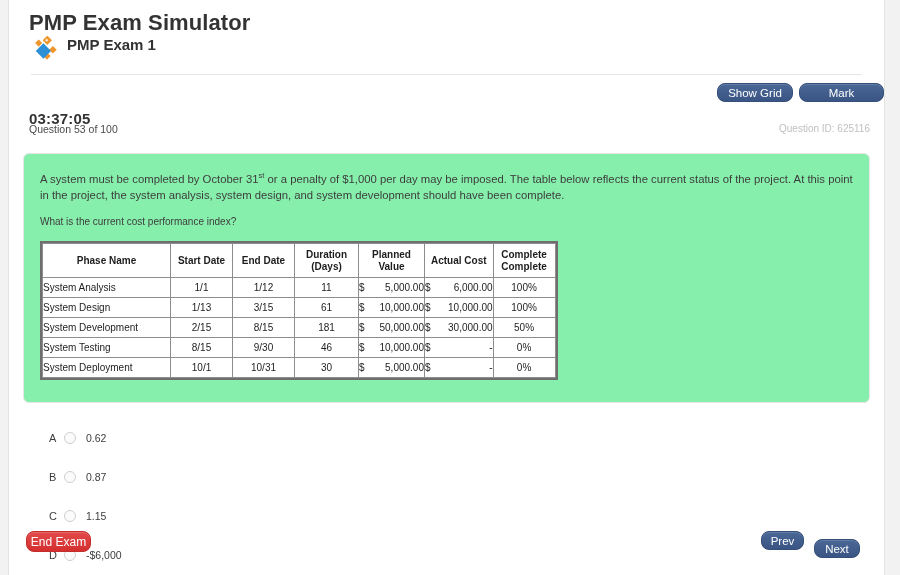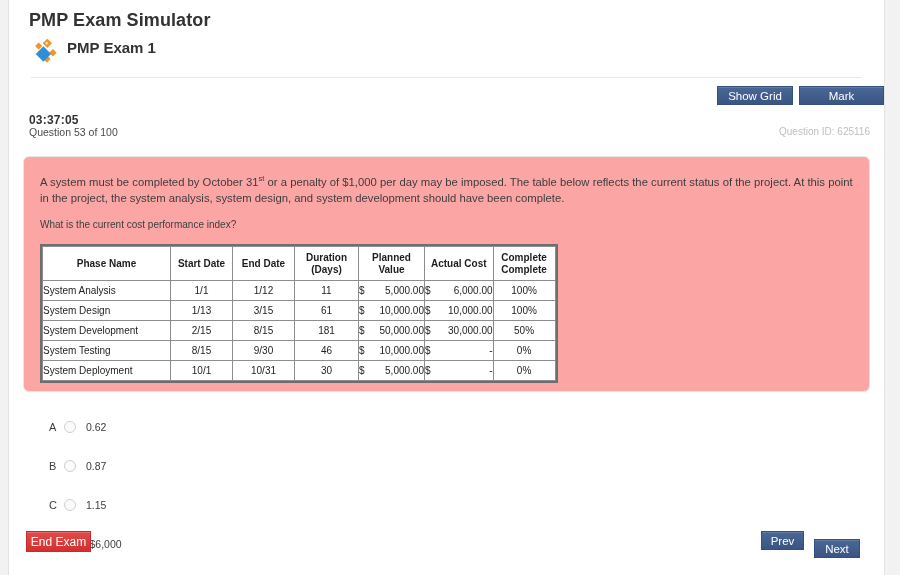--- a/index.html
+++ b/index.html
@@ -21,25 +21,25 @@
     left: 8px; top: 0;
     width: 877px; height: 575px;
     background: #ffffff;
     border-left: 1px solid #e4e4e4;
     border-right: 1px solid #e4e4e4;
   }
 
   
   #header { padding: 10px 20px 0 20px; }
   .app-title {
-    font-size: 18px;
+    font-size: 22px;
     font-weight: bold;
     color: #333333;
     letter-spacing: .1px;
-    margin: 0 0 8px 0;
+    margin: 0 0 0 0;
   }
   .exam-row {
     display: flex;
     align-items: flex-start;
     gap: 7px;
     margin-left: 3px;
   }
   .logo { width: 28px; height: 28px; flex: 0 0 28px; }
   .exam-title {
     font-size: 15px;
@@ -59,21 +59,21 @@
     height: 42px;
     padding: 0 12px;
   }
   .btn {
     display: inline-flex;
     align-items: center;
     justify-content: center;
     font-family: "Liberation Sans", sans-serif;
     font-size: 11.5px;
     color: #ffffff;
-    border-radius: 0;
+    border-radius: 8px;
     cursor: pointer;
     user-select: none;
     border: 1px solid rgba(0,0,0,.12);
   }
   .btn-blue {
     background: #3f5c8c;
     background-image: linear-gradient(#4a6795, #3a5583);
     border-color: #35507c;
     box-shadow: inset 0 1px 0 rgba(255,255,255,.14);
   }
@@ -88,39 +88,39 @@
   #mark-btn      { position: absolute; left: 790px; top: 8px; width: 85px; height: 19px; }
 
   
   #statusbar {
     position: relative;
     height: 26px;
     padding: 0 12px;
   }
   .timer {
     position: absolute; left: 20px; top: -7px;
-    font-size: 12px; font-weight: bold; color: #333333;
+    font-size: 15px; font-weight: bold; color: #333333;
     letter-spacing: .2px;
   }
   .qcount {
     position: absolute; left: 20px; top: 6px;
     font-size: 10.5px; color: #4a4a4a;
   }
   .qid {
     position: absolute; right: 14px; top: 6px;
     font-size: 10px; color: #bfbfbf;
   }
 
   
   #question-panel {
     margin: 10px 14px 0 14px;
-    background: #fca5a5;
+    background: #86efac;
     border: 1px solid #e6e6e6;
     border-radius: 6px;
-    padding: 16px 16px 4px 16px;
+    padding: 16px 16px 18px 16px;
     min-height: 222px;
   }
   .stem {
     font-size: 11.3px;
     color: #3d3d3d;
     line-height: 1.48;
     margin: 0 0 12px 0;
   }
   .stem sup { font-size: 7.6px; vertical-align: super; }
   .prompt {

